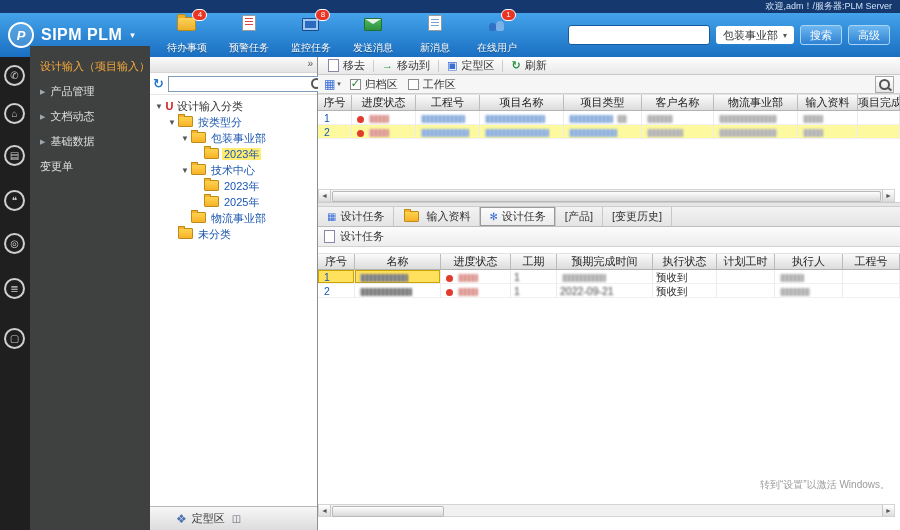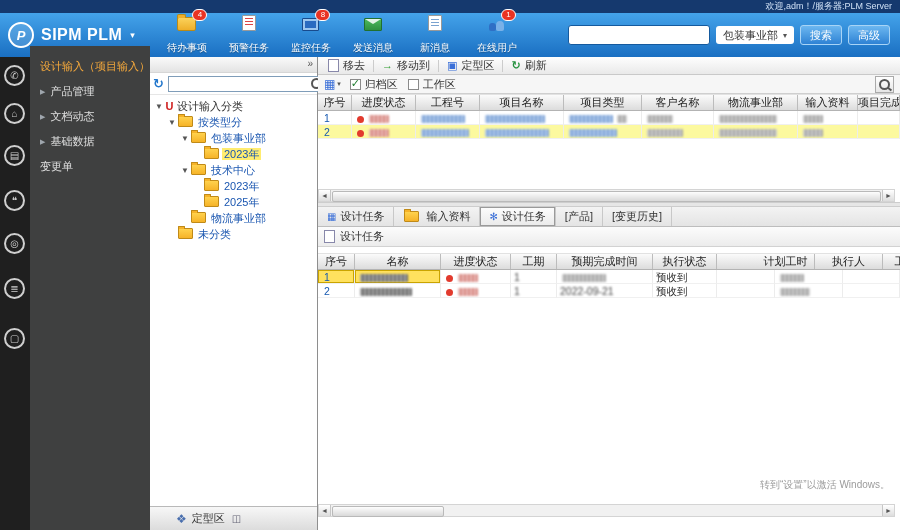--- a/index.html
+++ b/index.html
@@ -362,21 +362,21 @@
     <span class="pageic"></span>
     <span>设计任务</span>
   </div>
   <div id="t2-head" class="thead">
       <div class="th" style="width: 37px;">序号</div>
       <div class="th" style="width: 86px;">名称</div>
       <div class="th" style="width: 70px;">进度状态</div>
       <div class="th" style="width: 46px;">工期</div>
       <div class="th" style="width: 96px;">预期完成时间</div>
       <div class="th" style="width: 64px;">执行状态</div>
-      <div class="th" style="width: 58px; margin-left: 40px;">计划工时</div>
+      <div class="th" style="width: 58px;">计划工时</div>
       <div class="th" style="width: 68px;">执行人</div>
       <div class="th" style="width: 57px;">工程号</div>
     </div>
   <div id="t2-body">
       <div class="trow">
         <div class="td selcell num" style="width: 37px;">1</div>
         <div class="td selcell" style="width: 86px;"><span class="redact rd-d" style="width: 48px;"></span></div>
         <div class="td" style="width: 70px;"><span class="dot"></span><span class="redact rd-r" style="width: 20px;"></span></div>
         <div class="td" style="width: 46px;"><span class="blurtxt">1</span></div>
         <div class="td" style="width: 96px;"><span class="redact rd-g" style="width: 44px;"></span></div>

